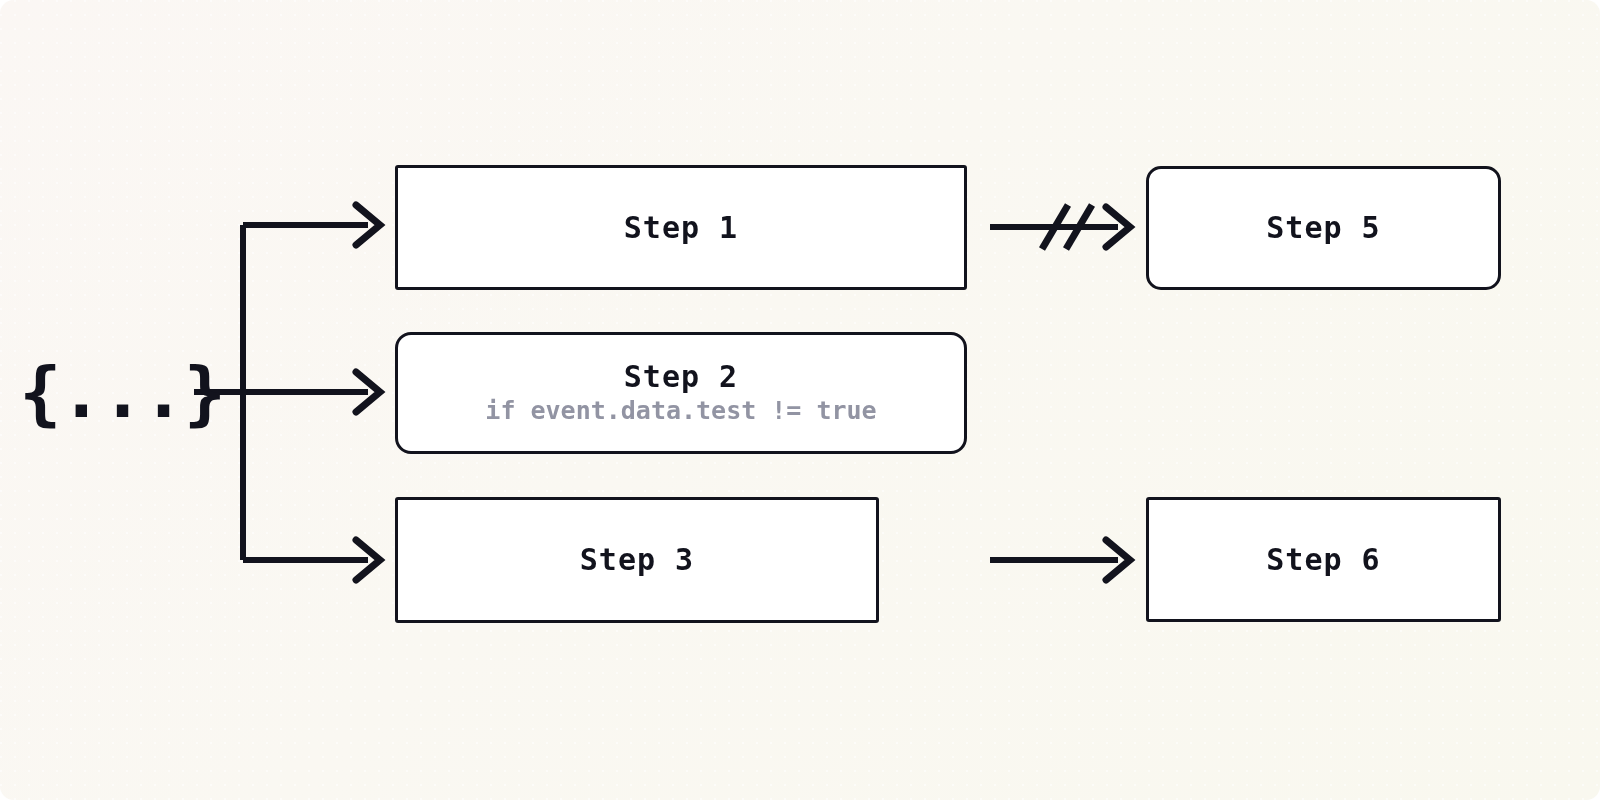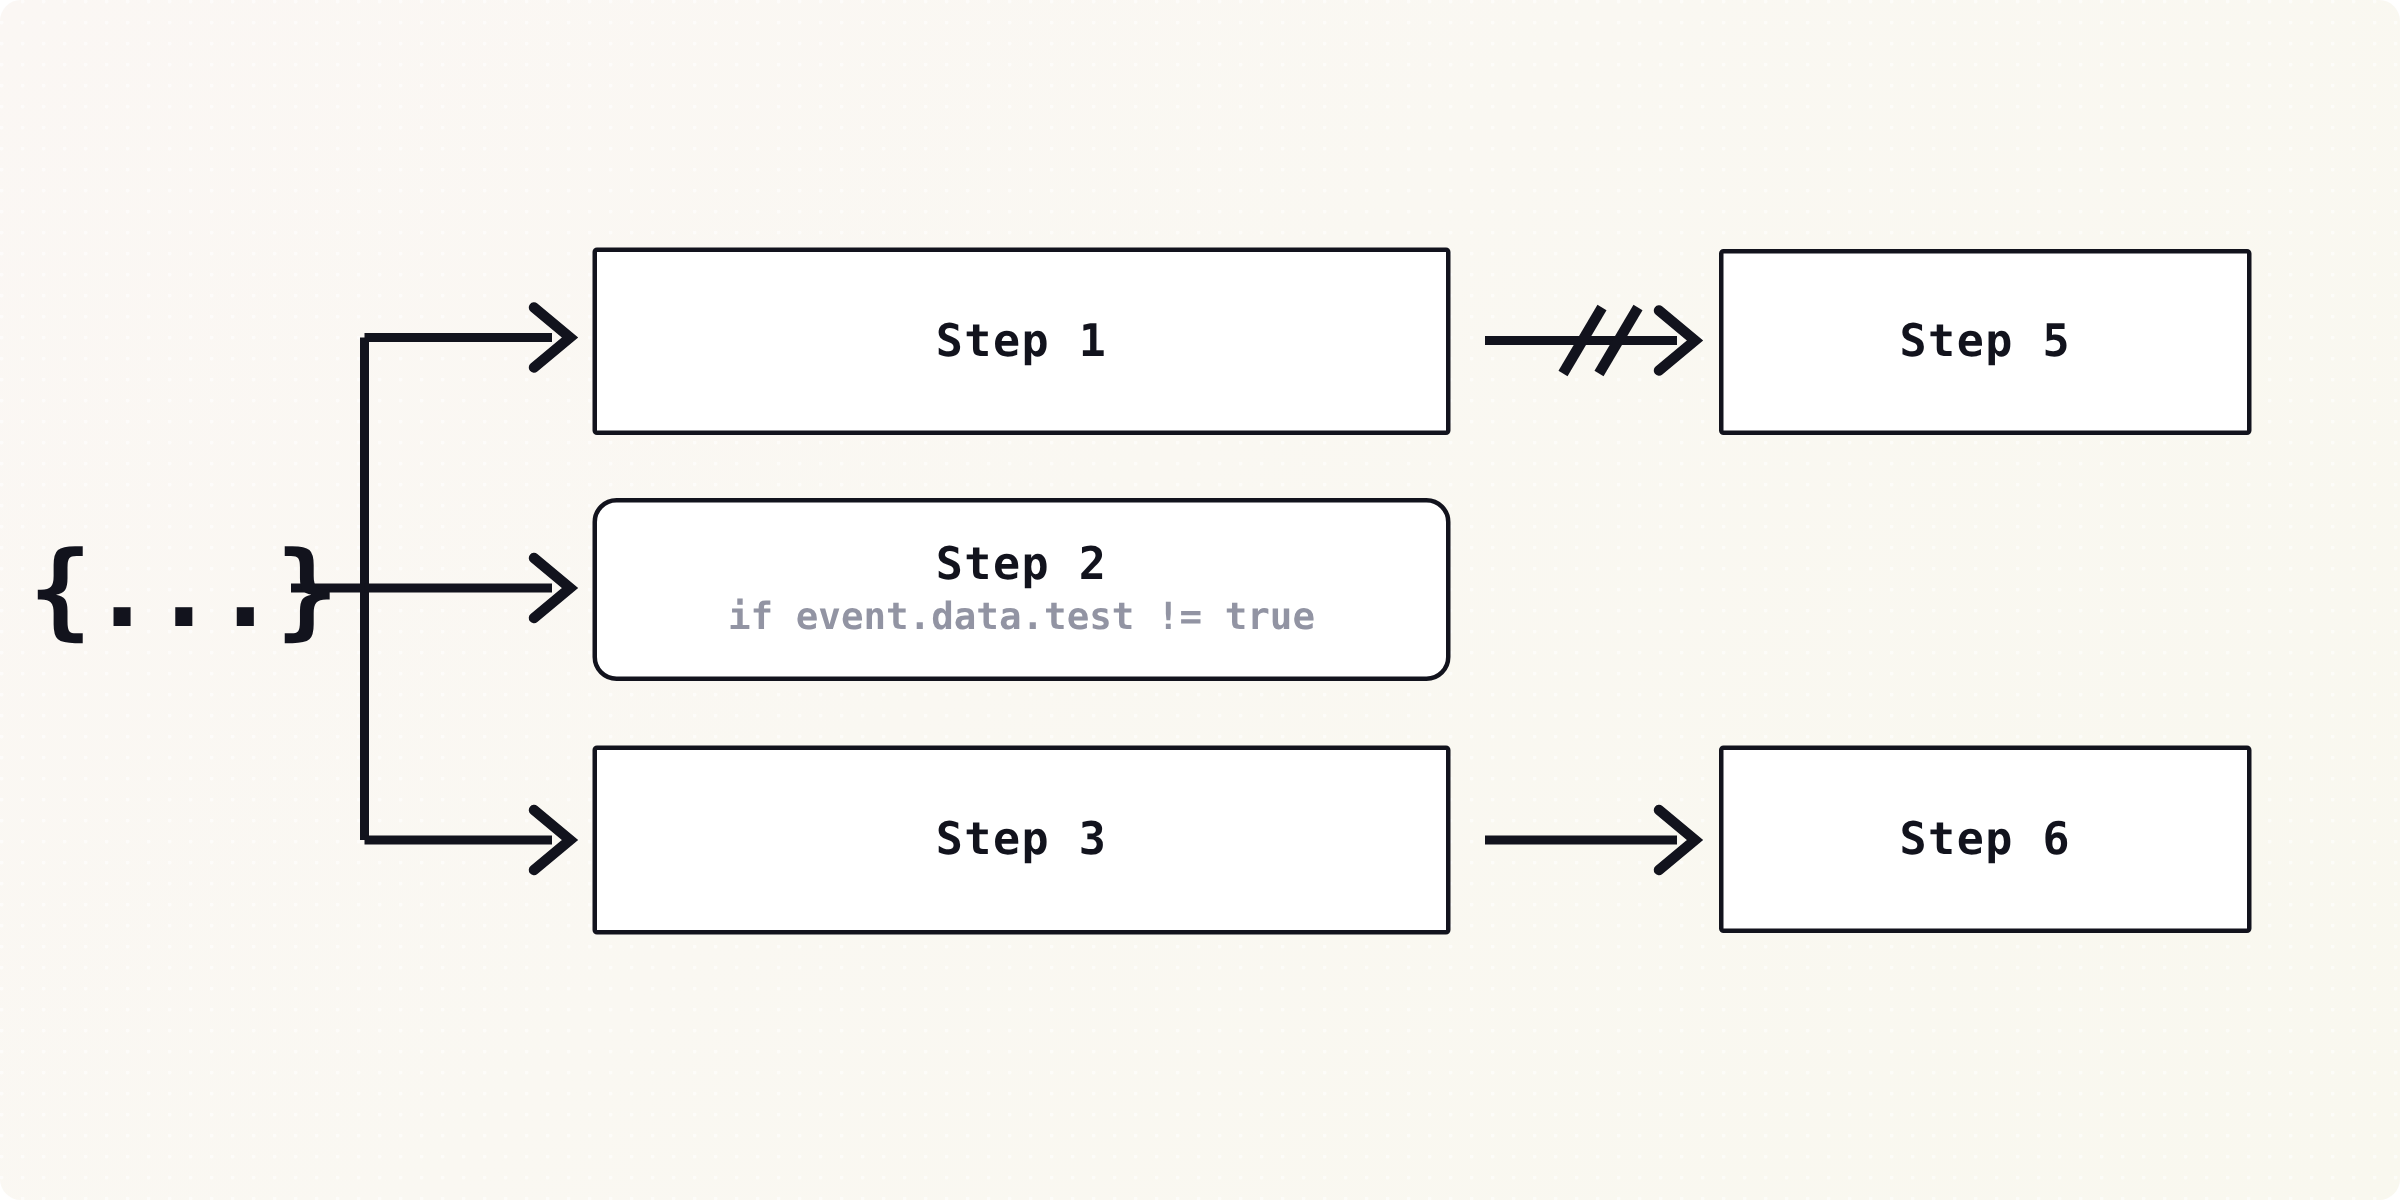--- a/index.html
+++ b/index.html
@@ -66,22 +66,22 @@
     font-weight: bold;
     font-size: 25px;
     line-height: 1.2;
     color: #9294a3;
     letter-spacing: 0px;
     white-space: pre;
     margin-top: 3px;
   }
   #n-step1 { left: 395px; top: 165px;  width: 572px; height: 125px; }
   #n-step2 { left: 395px; top: 332px;  width: 572px; height: 122px; border-radius: 16px; }
-  #n-step3 { left: 395px; top: 497px;  width: 572px; height: 126px; }
-  #n-step5 { left: 1146px; top: 166px; width: 355px; height: 124px; }
+  #n-step3 { left: 395px; top: 497px;  width: 484px; height: 126px; }
+  #n-step5 { left: 1146px; top: 166px; width: 355px; height: 124px; border-radius: 15px; }
   #n-step6 { left: 1146px; top: 497px; width: 355px; height: 125px; }
 </style>
 </head>
 <body>
 
 <div id="canvas">
 
   <svg id="wires" viewBox="0 0 1600 800" xmlns="http://www.w3.org/2000/svg">
     <g fill="none" stroke="#12131d" stroke-width="6" stroke-linecap="butt" stroke-linejoin="miter">
 

